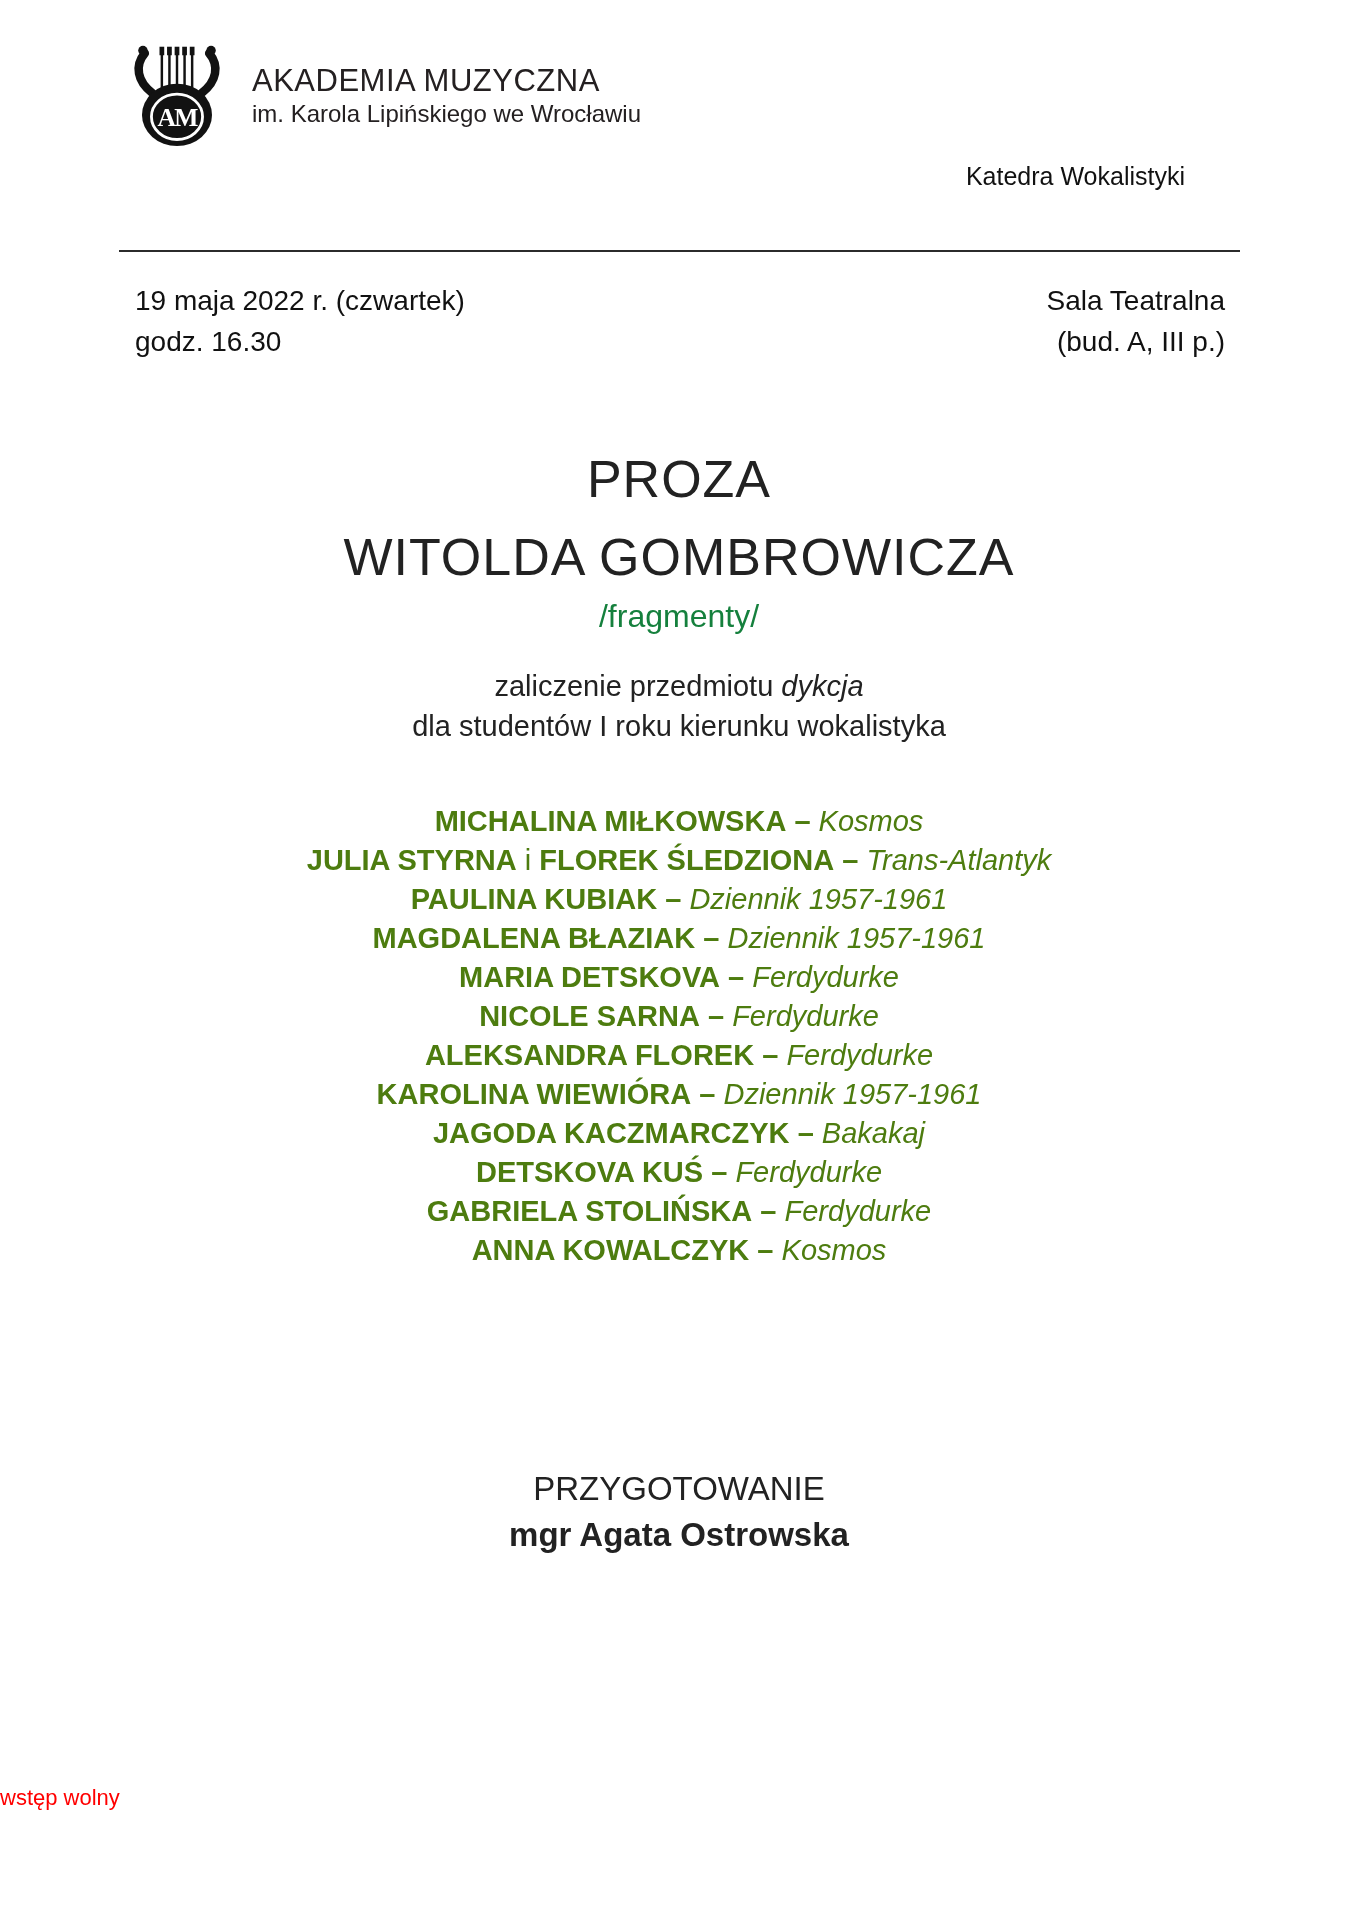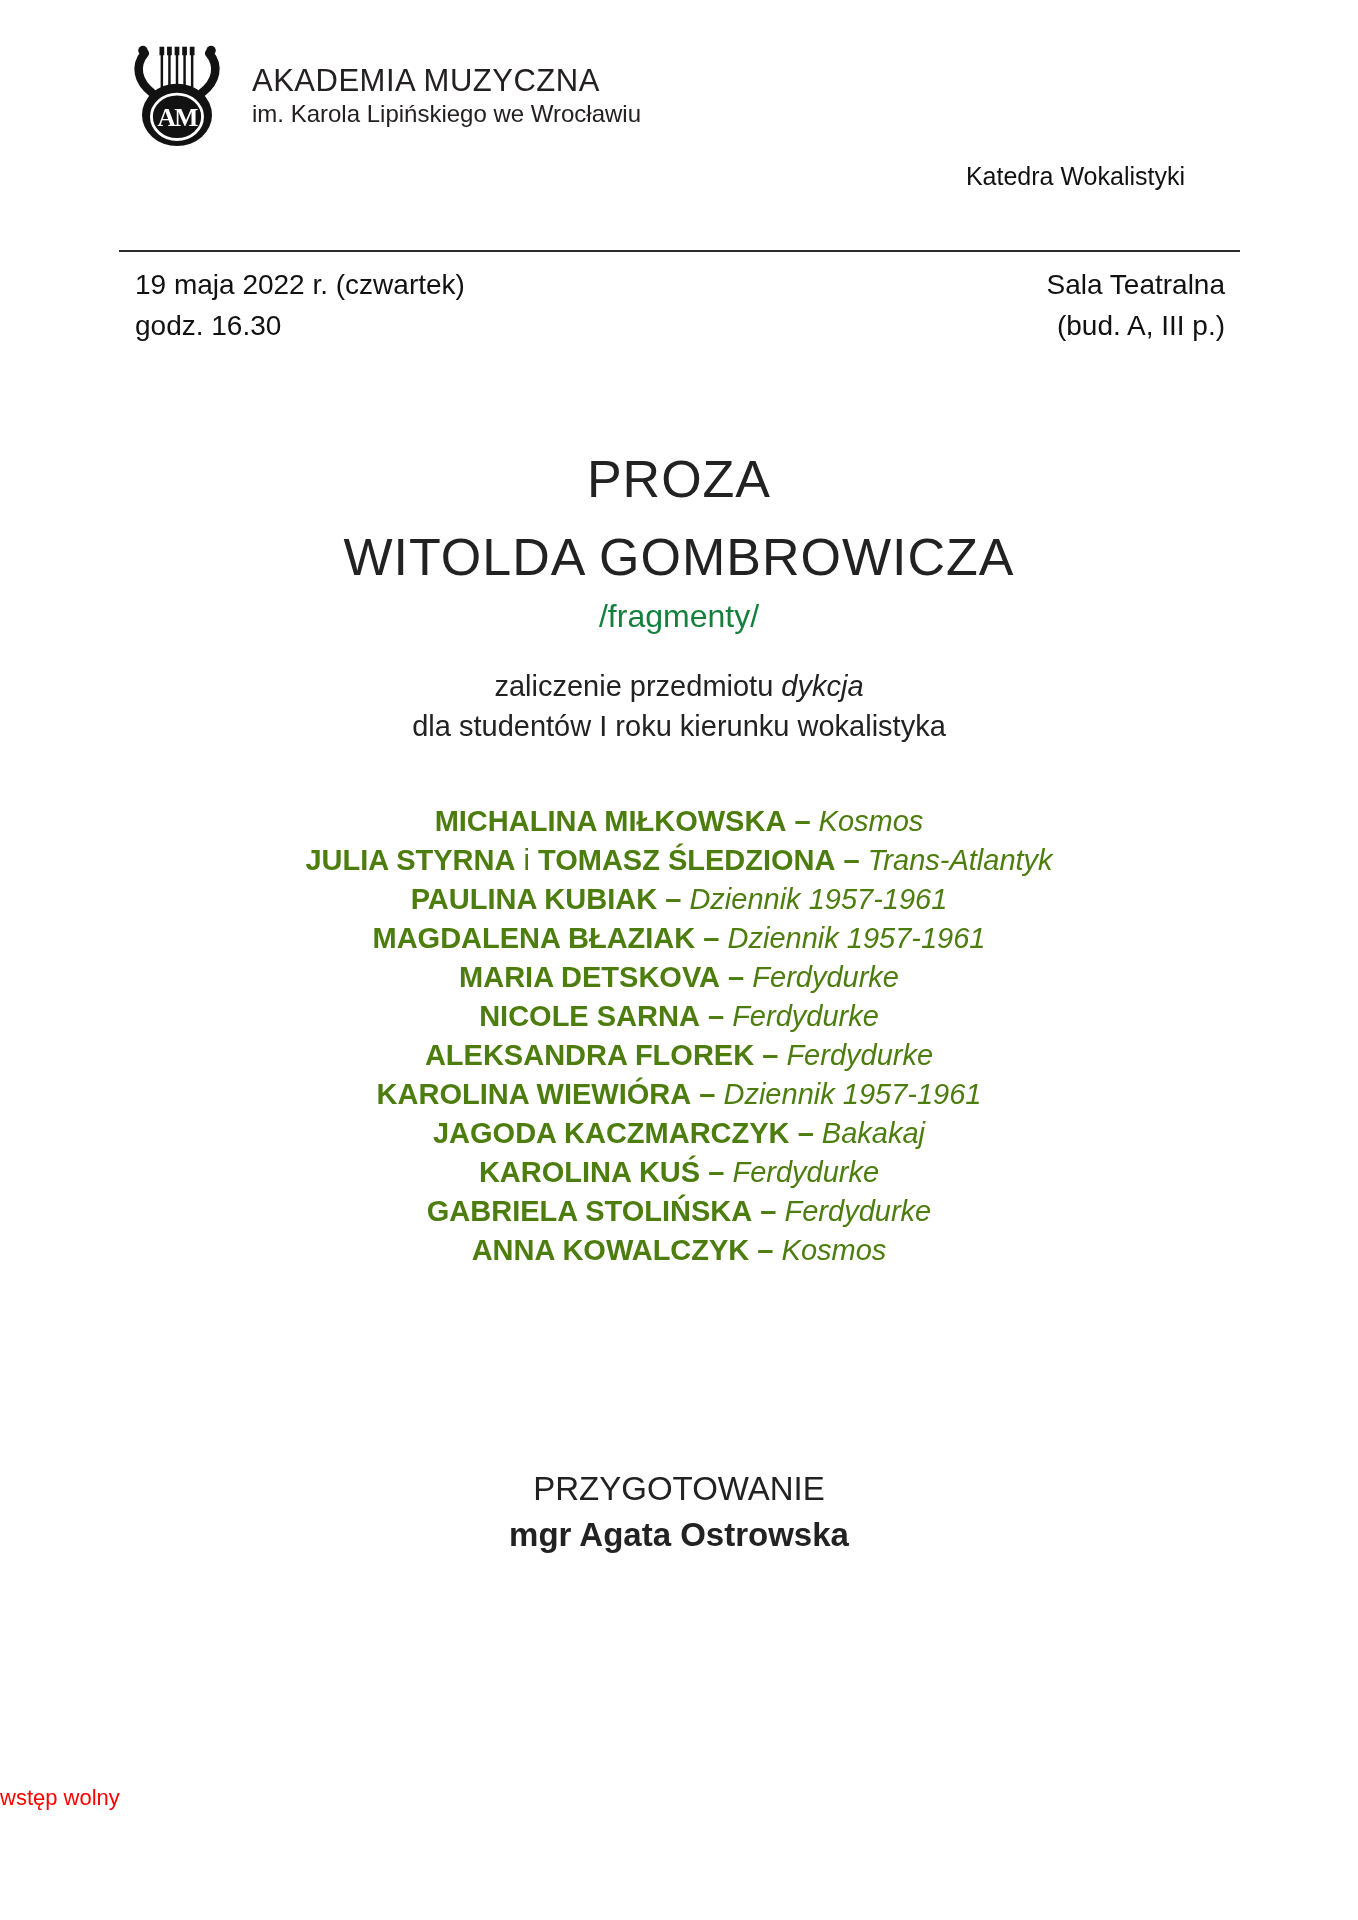--- a/index.html
+++ b/index.html
@@ -25,21 +25,21 @@
     font-size:25px;line-height:32px;color:#111;
   }
 
   .rule{
     position:absolute;top:250px;left:119px;right:118px;height:0;
     border-top:2px solid #2b2b2b;
   }
 
   
   .when-where{
-    position:absolute;top:264px;left:135px;right:133px;
+    position:absolute;top:280px;left:135px;right:133px;
     display:flex;justify-content:space-between;
     font-size:28px;line-height:41px;color:#111;
   }
   .where{text-align:right;}
 
   
   .content{position:absolute;top:440px;left:0;right:0;text-align:center;color:#1f1f1f;}
 
   .title-line{font-size:52px;line-height:78px;letter-spacing:1px;color:#222;}
   .title-sub{font-size:32px;line-height:40px;color:#15803d;}
@@ -120,29 +120,29 @@
     <div class="title-line">WITOLDA GOMBROWICZA</div>
     <div class="title-sub">/fragmenty/</div>
 
     <div class="desc">
       <div><span>zaliczenie przedmiotu</span> <span class="italic">dykcja</span></div>
       <div>dla studentów I roku kierunku wokalistyka</div>
     </div>
 
     <div class="performers" id="performer-list">
         <div class="performer-row"><span class="performer-name">MICHALINA MIŁKOWSKA</span> <span class="performer-dash">–</span> <span class="performer-work">Kosmos</span></div>
-        <div class="performer-row"><span class="performer-name">JULIA STYRNA</span> <span class="performer-conj">i</span> <span class="performer-name">TOMASZ ŚLEDZIONA</span> <span class="performer-dash">–</span> <span class="performer-work">Trans-Atlantyk</span></div>
+        <div class="performer-row"><span class="performer-name">JULIA STYRNA</span> <span class="performer-conj">i</span> <span class="performer-name">FLOREK ŚLEDZIONA</span> <span class="performer-dash">–</span> <span class="performer-work">Trans-Atlantyk</span></div>
         <div class="performer-row"><span class="performer-name">PAULINA KUBIAK</span> <span class="performer-dash">–</span> <span class="performer-work">Dziennik 1957-1961</span></div>
         <div class="performer-row"><span class="performer-name">MAGDALENA BŁAZIAK</span> <span class="performer-dash">–</span> <span class="performer-work">Dziennik 1957-1961</span></div>
         <div class="performer-row"><span class="performer-name">MARIA DETSKOVA</span> <span class="performer-dash">–</span> <span class="performer-work">Ferdydurke</span></div>
         <div class="performer-row"><span class="performer-name">NICOLE SARNA</span> <span class="performer-dash">–</span> <span class="performer-work">Ferdydurke</span></div>
         <div class="performer-row"><span class="performer-name">ALEKSANDRA FLOREK</span> <span class="performer-dash">–</span> <span class="performer-work">Ferdydurke</span></div>
         <div class="performer-row"><span class="performer-name">KAROLINA WIEWIÓRA</span> <span class="performer-dash">–</span> <span class="performer-work">Dziennik 1957-1961</span></div>
         <div class="performer-row"><span class="performer-name">JAGODA KACZMARCZYK</span> <span class="performer-dash">–</span> <span class="performer-work">Bakakaj</span></div>
-        <div class="performer-row"><span class="performer-name">KAROLINA KUŚ</span> <span class="performer-dash">–</span> <span class="performer-work">Ferdydurke</span></div>
+        <div class="performer-row"><span class="performer-name">DETSKOVA KUŚ</span> <span class="performer-dash">–</span> <span class="performer-work">Ferdydurke</span></div>
         <div class="performer-row"><span class="performer-name">GABRIELA STOLIŃSKA</span> <span class="performer-dash">–</span> <span class="performer-work">Ferdydurke</span></div>
         <div class="performer-row"><span class="performer-name">ANNA KOWALCZYK</span> <span class="performer-dash">–</span> <span class="performer-work">Kosmos</span></div>
       </div>
 
     <div class="credits">
       <div>PRZYGOTOWANIE</div>
       <div class="credits-person">mgr Agata Ostrowska</div>
     </div>
   </div>
 

